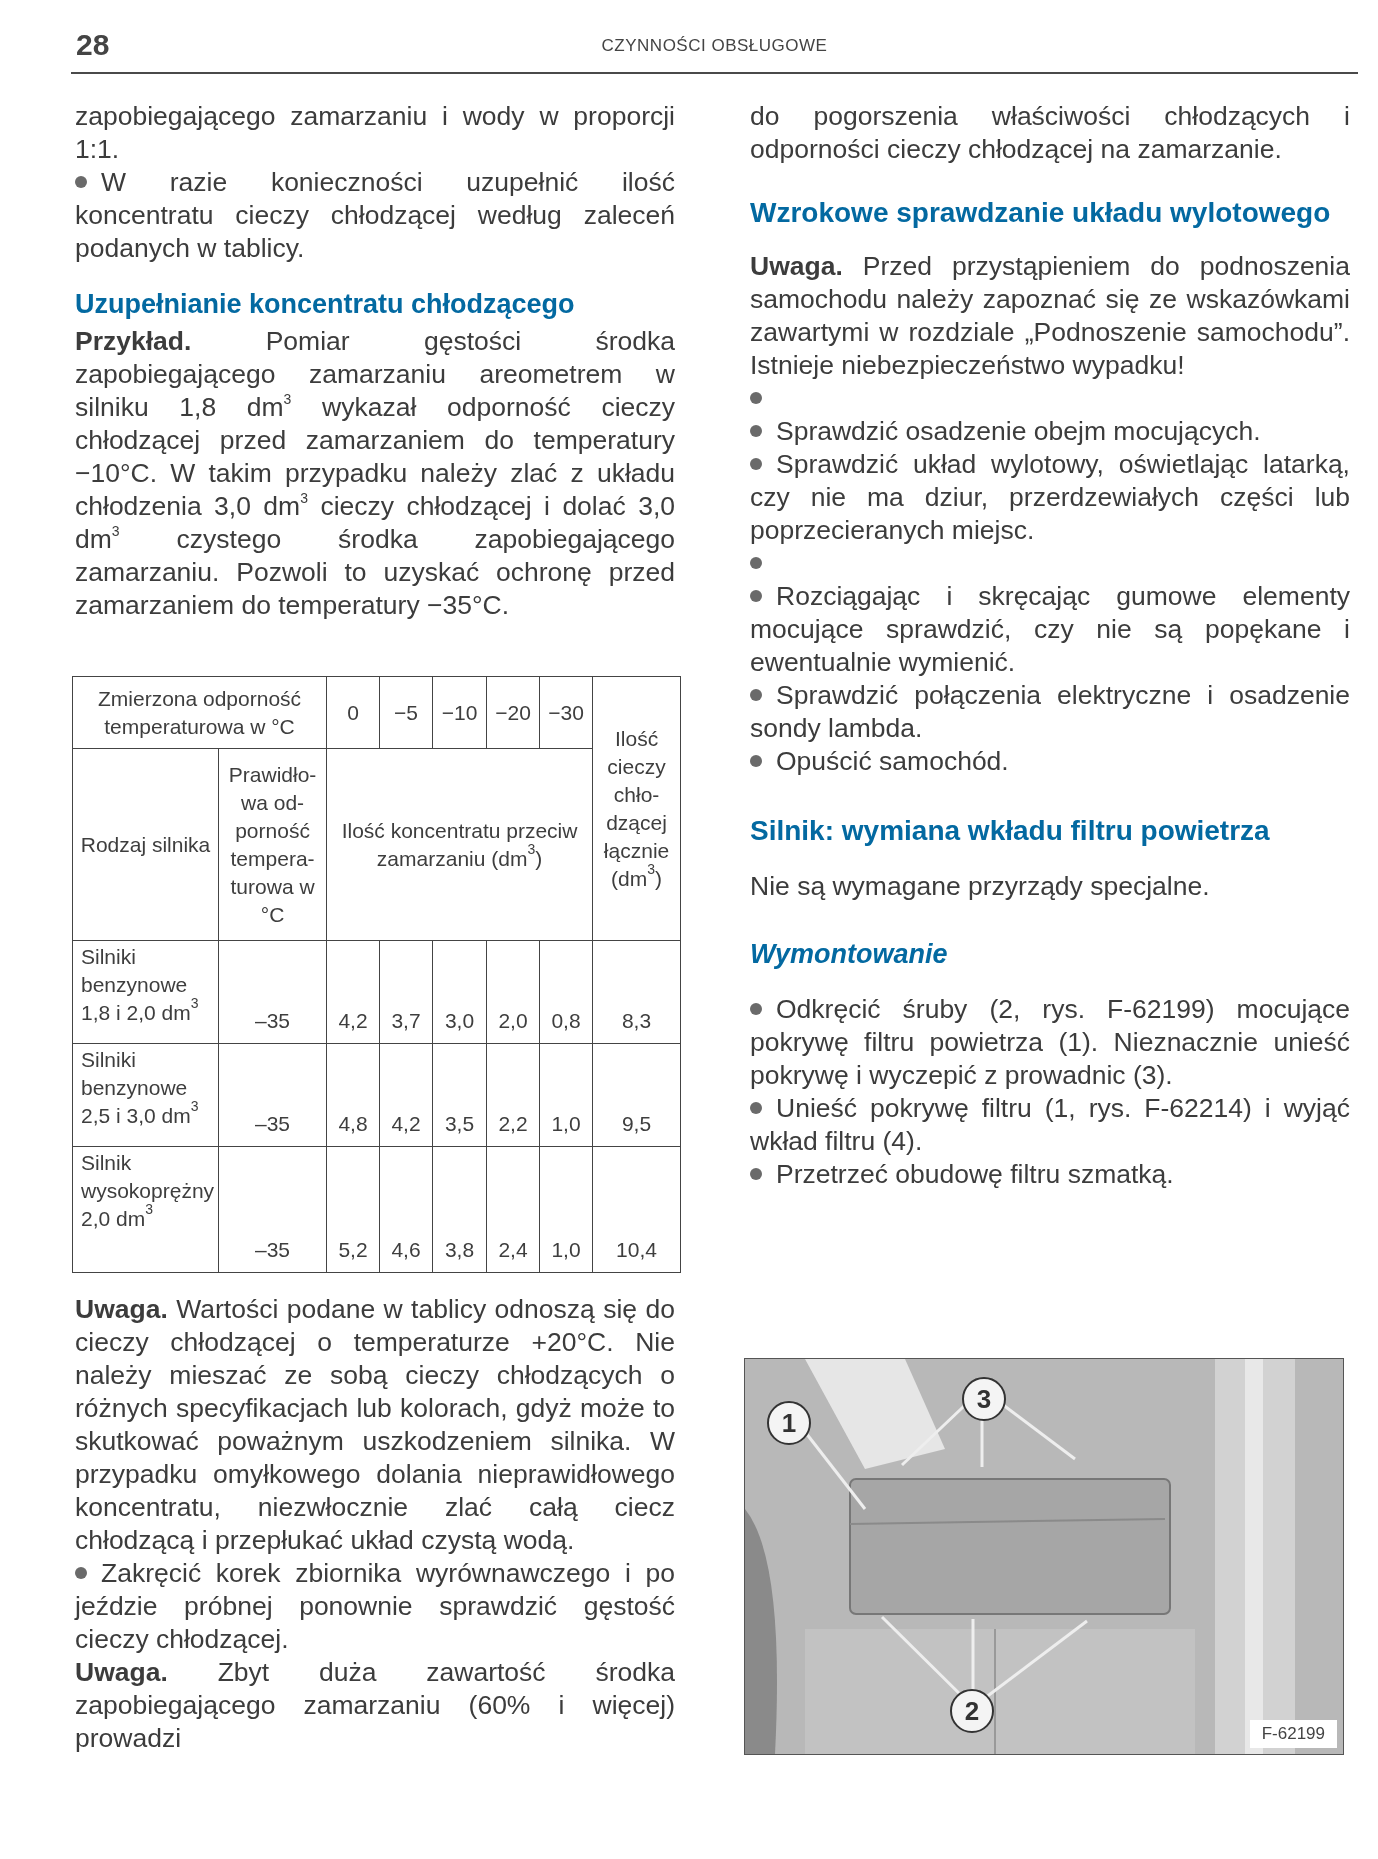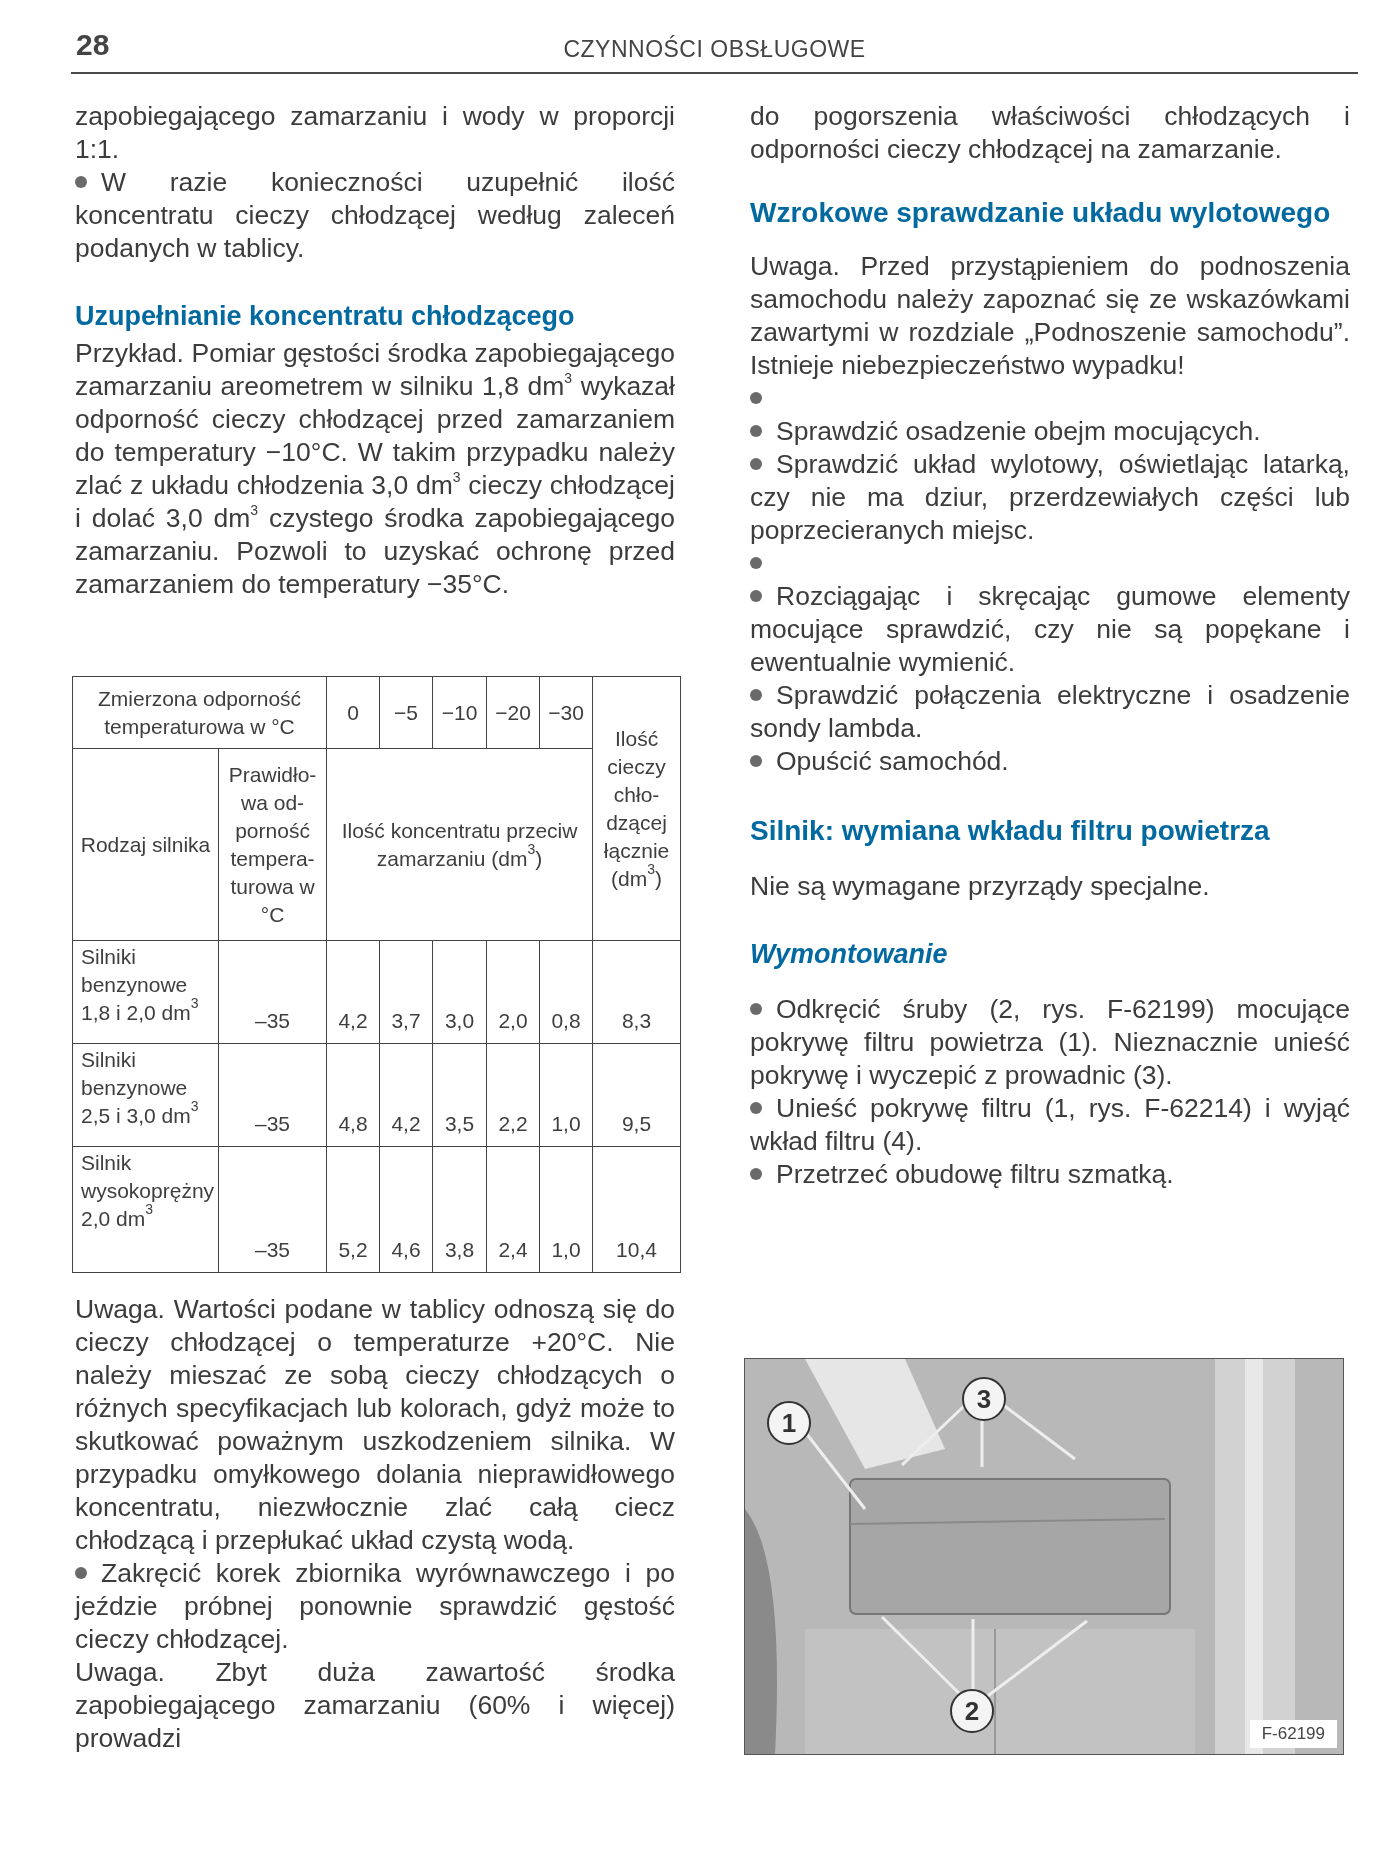--- a/index.html
+++ b/index.html
@@ -2,28 +2,28 @@
 <html><head>
 <meta charset="utf-8">
 <style>
   html, body { margin:0; padding:0; }
   body {
     width:1378px; height:1859px; background:#ffffff; position:relative; overflow:hidden;
     font-family:"Liberation Sans", sans-serif; color:#3c3c3c;
   }
   .header { position:absolute; left:71px; top:20px; width:1287px; height:52px; border-bottom:2px solid #4a4a4a; }
   .page-num { position:absolute; left:5px; top:8px; font-size:30px; font-weight:bold; color:#444; }
-  .running-title { position:absolute; left:0; right:0; top:16px; text-align:center; font-size:23px; color:#444; letter-spacing:0.5px; }
+  .running-title { position:absolute; left:0; right:0; top:16px; text-align:center; font-size:17px; color:#444; letter-spacing:0.5px; }
 
   .col { position:absolute; top:100px; }
   .col-left { left:75px; width:600px; }
   .col-right { left:750px; width:600px; }
 
   p, .para { margin:0; font-size:26.5px; line-height:33px; text-align:justify; }
-  .bold-lead { font-weight:normal; }
+  .bold-lead { font-weight:bold; }
   .bullet { display:inline-block; width:12px; height:12px; border-radius:50%; background:#6a6a6a; margin-right:14px; vertical-align:3px; }
   h3 { margin:0; font-size:27px; line-height:34px; font-weight:bold; color:#0369a1; }
   h3.italic { font-style:italic; }
   sup { font-size:14px; vertical-align:12px; line-height:0; }
 
   
   .tbl-wrap { position:absolute; left:72px; top:676px;border-radius:31px; }
   table.conc { border-collapse:collapse; font-size:21px; line-height:28px; color:#3e3e3e; }
   table.conc td { border:1.6px solid #444; padding:2px 4px; vertical-align:top; text-align:center; }
   td.engine { text-align:left !important; padding-left:8px !important; }
@@ -38,21 +38,21 @@
 <body>
 
 <div class="header">
   <span class="page-num">28</span>
   <div class="running-title">CZYNNOŚCI OBSŁUGOWE</div>
 </div>
 
 <div class="col col-left">
   <p>zapobiegającego zamarzaniu i wody w proporcji 1:1.</p>
   <p><span class="bullet"></span><span>W razie konieczności uzupełnić ilość koncentratu cieczy chłodzącej według zaleceń podanych w tablicy.</span></p>
-  <h3 style="margin-top:34px">Uzupełnianie koncentratu chłodzącego</h3>
+  <h3 style="margin-top:22px">Uzupełnianie koncentratu chłodzącego</h3>
   <p style="margin-top:4px"><span class="bold-lead">Przykład.</span><span> Pomiar gęstości środka zapobiegającego zamarzaniu areometrem w silniku 1,8 dm</span><sup>3</sup><span> wykazał odporność cieczy chłodzącej przed zamarzaniem do temperatury −10°C. W takim przypadku należy zlać z układu chłodzenia 3,0 dm</span><sup>3</sup><span> cieczy chłodzącej i dolać 3,0 dm</span><sup>3</sup><span> czystego środka zapobiegającego zamarzaniu. Pozwoli to uzyskać ochronę przed zamarzaniem do temperatury −35°C.</span></p>
 </div>
 
 <div class="tbl-wrap">
   <table class="conc">
     <colgroup>
       <col style="width:138px">
         <col style="width:108px">
         <col style="width:53px">
         <col style="width:53px">

